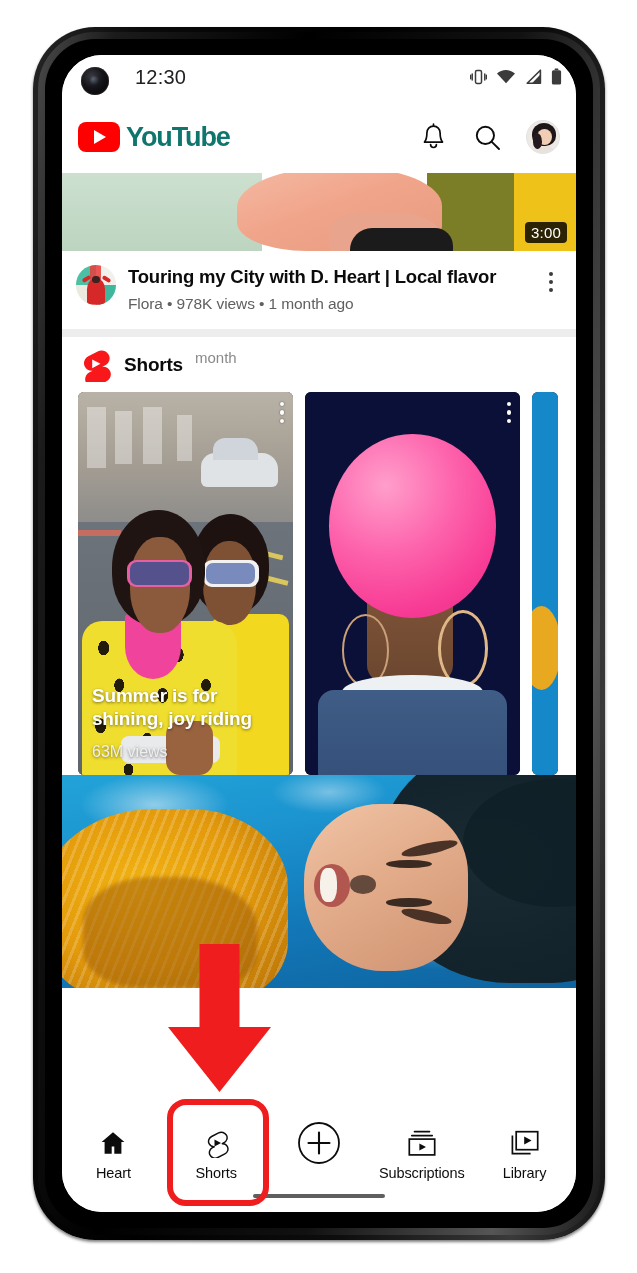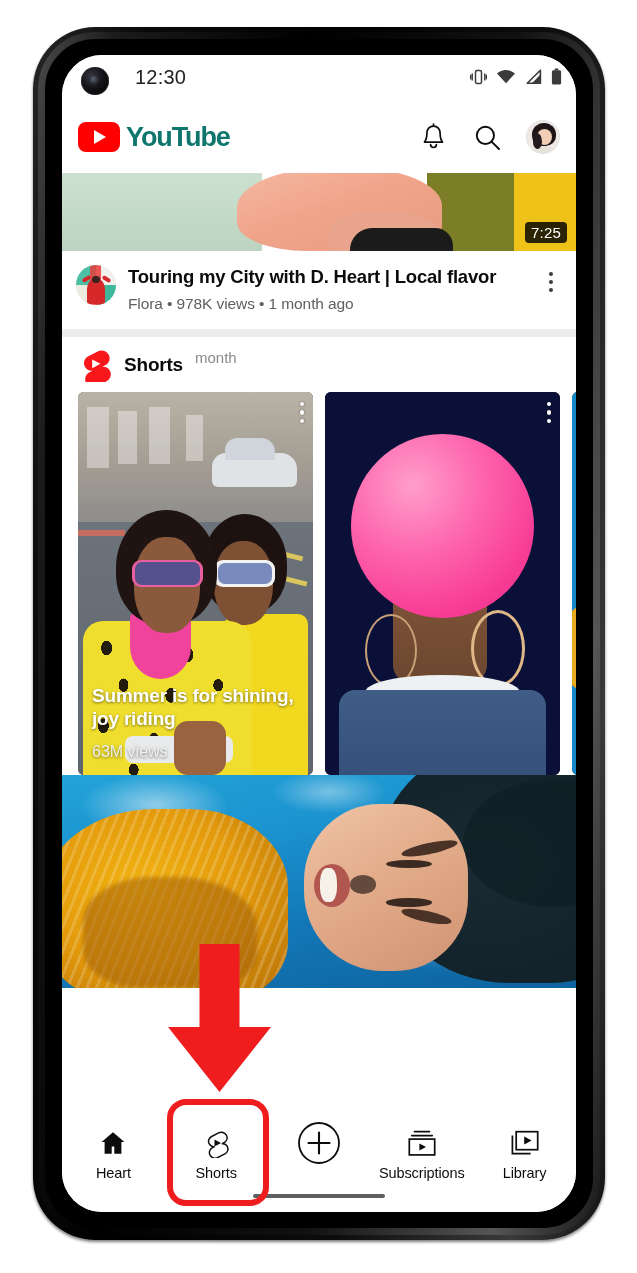--- a/index.html
+++ b/index.html
@@ -127,21 +127,21 @@
   .section-div{ height:8px; background:#ededed; }
 
   
   .shorts-head{ display:flex; align-items:center; gap:12px; padding:11px 16px 10px 16px; background:#fff; }
   .shorts-logo{ width:34px; height:34px; position:relative; }
   .shorts-title{ font-size:19px; font-weight:600; color:#0b0b0b; letter-spacing:-.2px; }
   .shorts-beta{ font-size:15px; color:#8a8a8a; align-self:flex-start; margin-top:1px; }
 
   .shorts-row{ display:flex; gap:12px; padding:0 0 0 16px; overflow:hidden; }
   .short-card{
-    position:relative; flex:none; width:235px; height:383px; border-radius:6px; overflow:hidden;
+    position:relative; flex:none; width:215px; height:383px; border-radius:6px; overflow:hidden;
     background:#222;
   }
   .short-card.partial{ width:26px; }
   .short-kebab{ position:absolute; right:9px; top:10px; display:flex; flex-direction:column; gap:4px; z-index:4; }
   .short-kebab i{ width:4.5px; height:4.5px; border-radius:50%; background:#fff; display:block;
     box-shadow:0 0 2px rgba(0,0,0,.55); }
   .short-caption{ position:absolute; left:14px; right:14px; bottom:14px; z-index:4; }
   .short-name{ color:#fff; font-size:19px; font-weight:600; line-height:1.2; letter-spacing:-.2px;
     text-shadow:0 1px 3px rgba(0,0,0,.5); }
   .short-views{ margin-top:12px; color:#efefef; font-size:16px; font-weight:500;
@@ -358,21 +358,21 @@
 
     <div class="feed">
 
       <div class="thumb-top">
         <span class="wall-mint"></span>
         <span class="wall-olive"></span>
         <span class="wall-yellow"></span>
         <span class="subject"></span>
         <span class="subject2"></span>
         <span class="dark"></span>
-        <span class="duration">7:25</span>
+        <span class="duration">3:00</span>
       </div>
 
       <div class="video-meta">
         <span class="ch-avatar">
           <span class="q q1"></span>
             <span class="q q2"></span>
             <span class="q q3"></span>
             <span class="q q4"></span>
           <span class="red-strip"></span>
           <span class="arm-l"></span>

